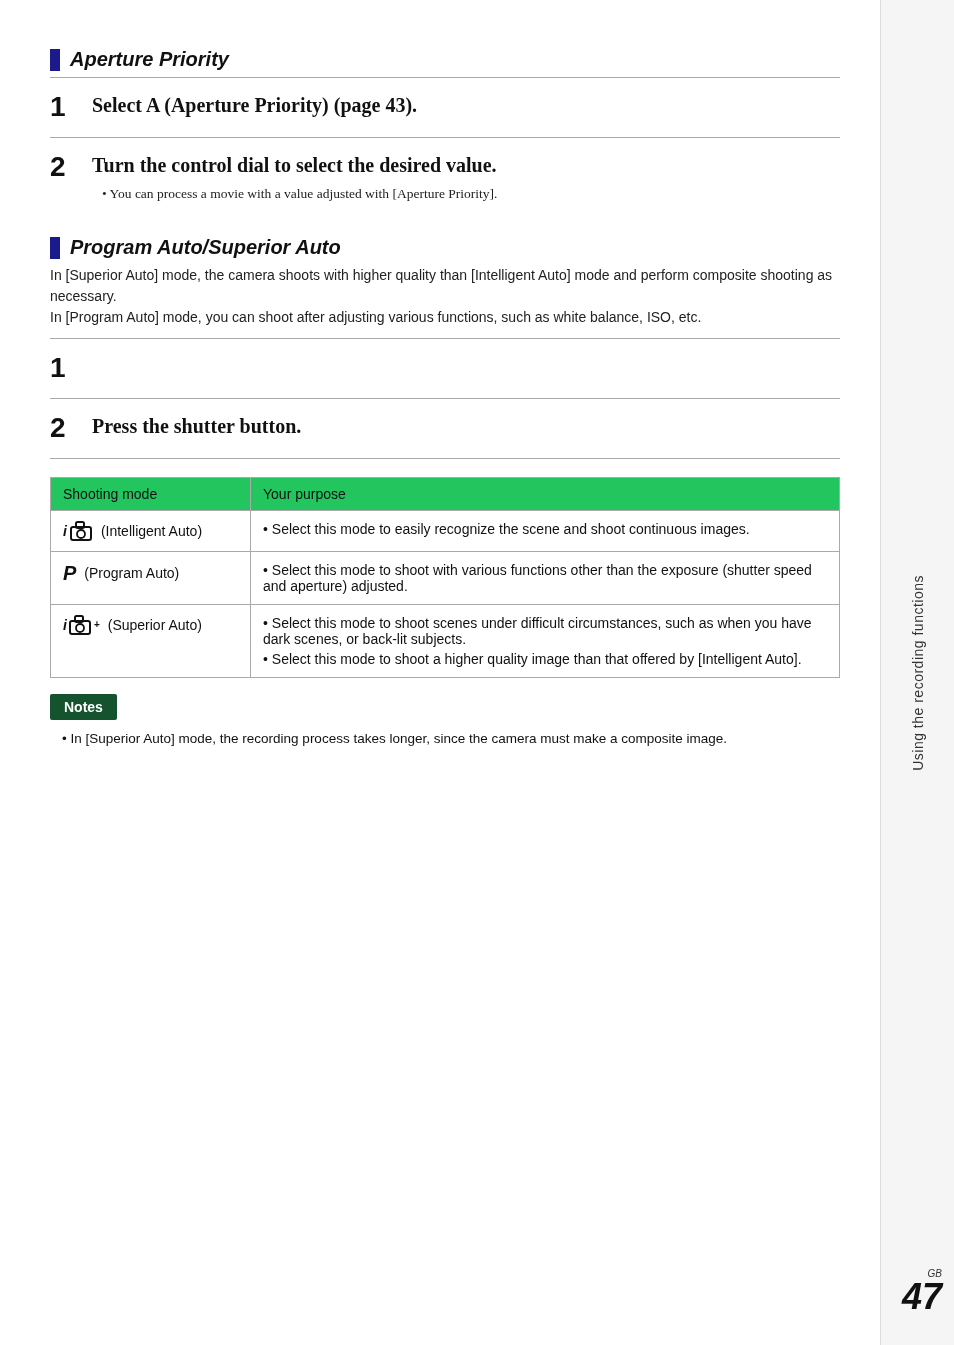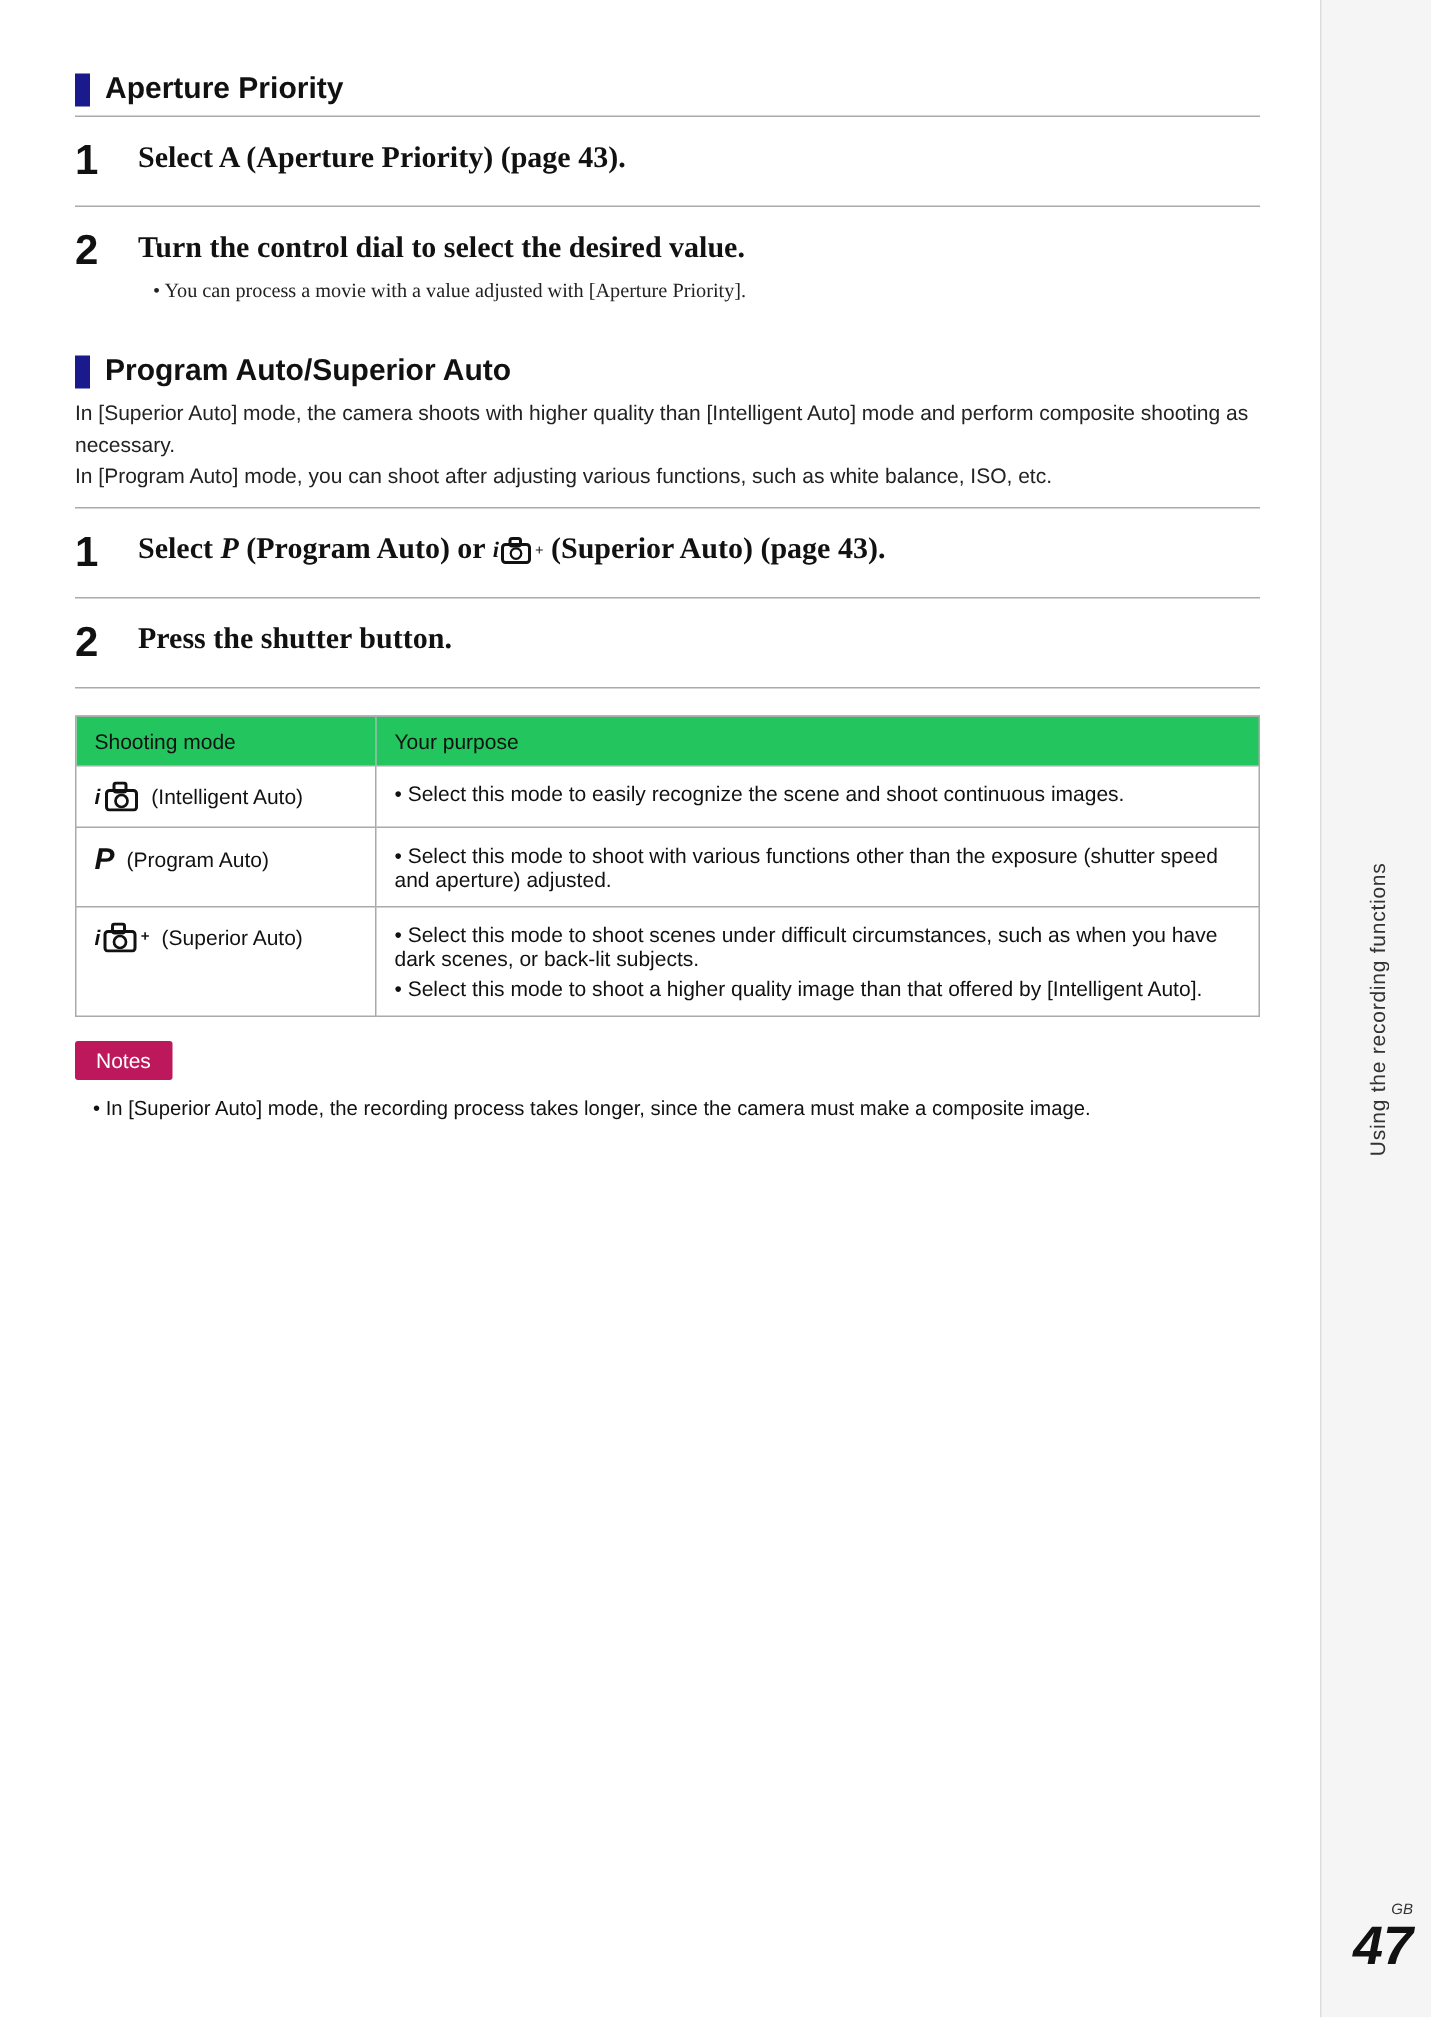--- a/index.html
+++ b/index.html
@@ -68,20 +68,21 @@
     }
 
     
     .section-heading {
       display: flex;
       align-items: center;
       font-size: 20px;
       font-weight: bold;
       margin-bottom: 6px;
       margin-top: 18px;
+      font-style: italic;
     }
 
     .section-heading .blue-rect {
       width: 10px;
       height: 22px;
       background: #1a1a8c;
       display: inline-block;
       margin-right: 10px;
       flex-shrink: 0;
     }
@@ -160,25 +161,25 @@
     }
 
     .mode-icon-cell {
       display: flex;
       align-items: center;
       gap: 8px;
     }
 
     
     .notes-box {
-      background: #be185d;
+      background: #14532d;
       color: #fff;
       padding: 5px 14px;
       font-size: 14px;
-      font-weight: normal;
+      font-weight: bold;
       display: inline-block;
       margin-bottom: 8px;
       border-radius: 2px;
       text-align: center;
     }
 
     .notes-bullet {
       font-size: 13.5px;
       line-height: 1.6;
       padding-left: 12px;
@@ -235,36 +236,20 @@
         <span class="blue-rect"></span>
         <span>Program Auto/Superior Auto</span>
       </div>
       <p class="section-subtitle">
         In [Superior Auto] mode, the camera shoots with higher quality than [Intelligent Auto] mode and perform composite shooting as necessary.<br>
         In [Program Auto] mode, you can shoot after adjusting various functions, such as white balance, ISO, etc.
       </p>
 
       <div class="step-block">
         <div class="step-number">1</div>
-        <div class="step-content">
-          <div class="step-main-text">
-            Select <span class="bold italic">P</span> (Program Auto) or
-            
-            <span style="display:inline-flex;align-items:center;vertical-align:middle;gap:1px;font-weight:bold;">
-              <span style="font-style:italic;font-size:15px;">i</span>
-                <svg width="22" height="18" viewBox="0 0 22 18" style="vertical-align:middle;">
-                <rect x="1" y="5" width="18" height="12" rx="2" ry="2" fill="none" stroke="#111" stroke-width="2"></rect>
-                <rect x="6" y="1" width="7" height="5" rx="1.5" ry="1.5" fill="none" stroke="#111" stroke-width="2"></rect>
-                <circle cx="10" cy="11" r="3.5" fill="none" stroke="#111" stroke-width="1.5"></circle>
-              </svg>
-                <span style="vertical-align:super;font-size:10px;">+</span>
-            </span>
-            (Superior Auto) (page 43).
-          </div>
-        </div>
       </div>
 
       <div class="step-block step-block-last" style="border-bottom: 1px solid #aaa;">
         <div class="step-number">2</div>
         <div class="step-content">
           <div class="step-main-text">Press the shutter button.</div>
         </div>
       </div>
     </div>
 

